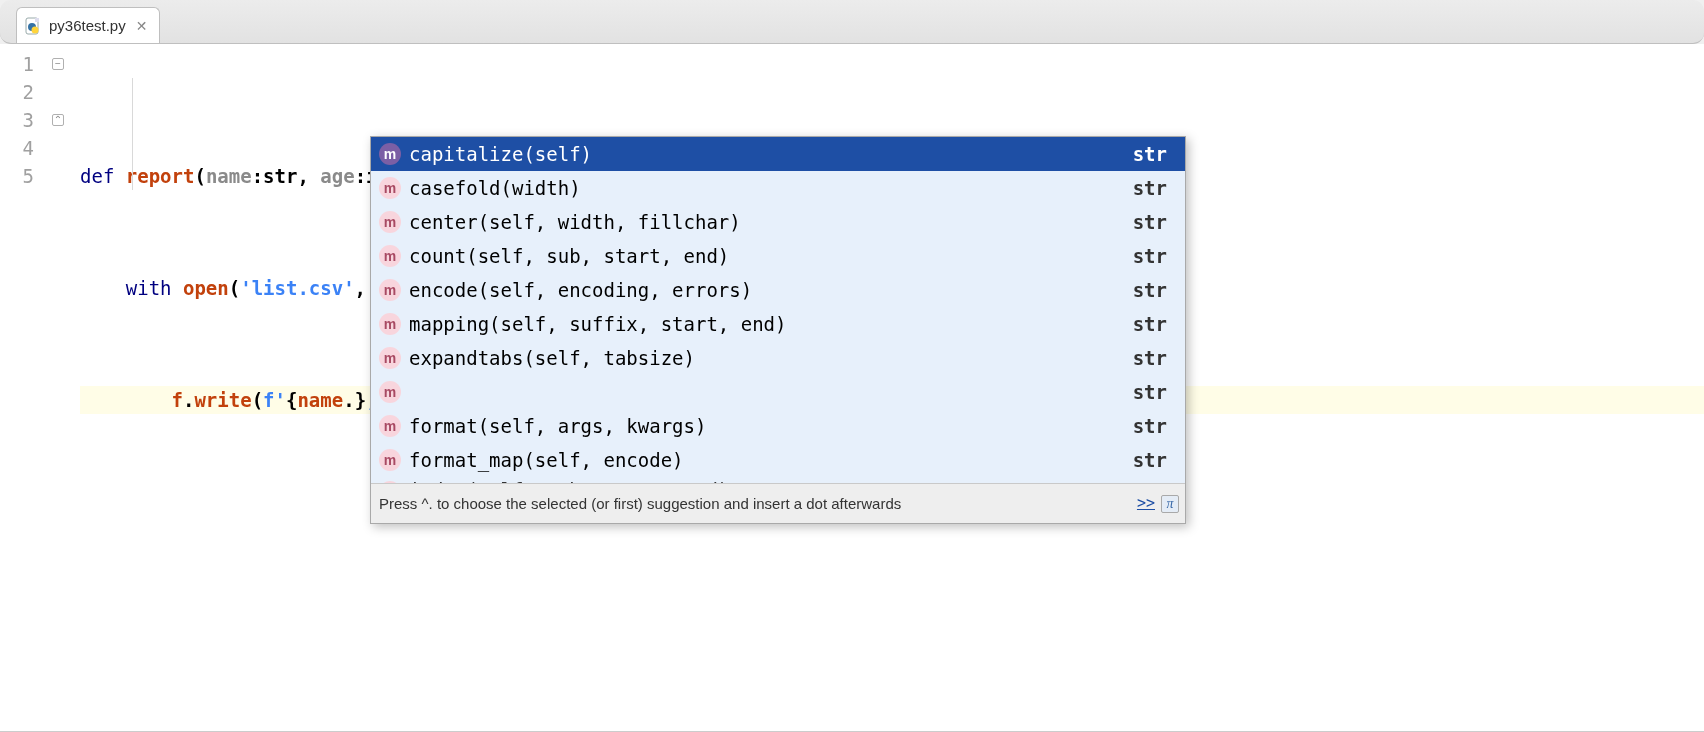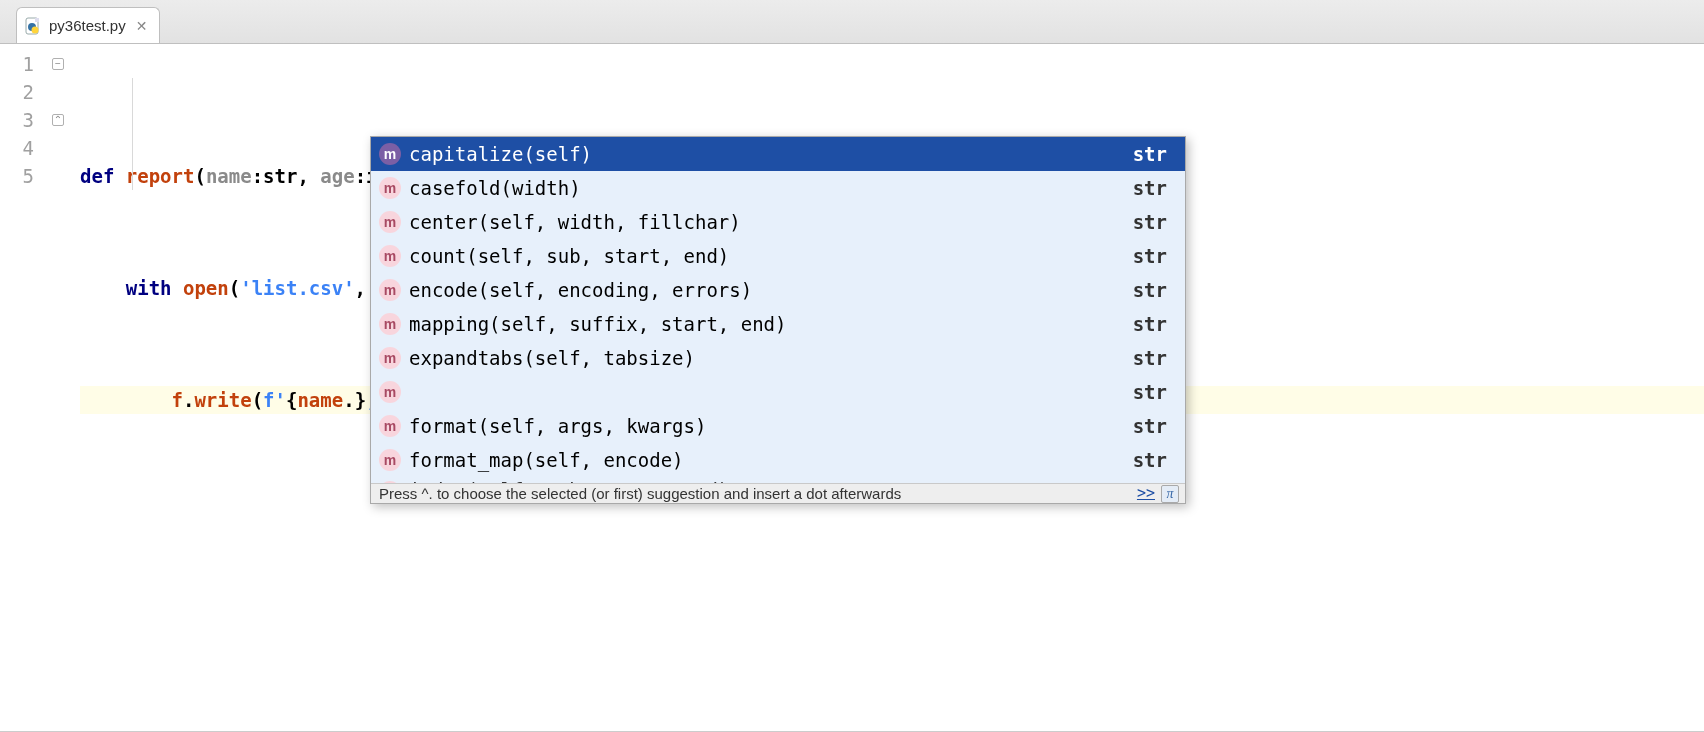--- a/index.html
+++ b/index.html
@@ -14,20 +14,21 @@
   }
 
   
   .tab-bar {
     height: 44px;
     background: linear-gradient(#ececec,#e2e2e2);
     border-bottom: 1px solid #bfbfbf;
     display:flex;
     align-items:flex-end;
     padding-left: 16px;
+    border-radius: 11px;
   }
   .tab {
     display:flex;
     align-items:center;
     gap:6px;
     background:#fff;
     border:1px solid #bfbfbf;
     border-bottom:none;
     border-top-left-radius:6px;
     border-top-right-radius:6px;
@@ -80,21 +81,21 @@
   .code-lines {
     flex:1;
     padding:6px 0 6px 8px;
     white-space:pre;
     font-family:"Menlo","Consolas",monospace;
     font-weight:600;
     position:relative;
   }
   .code-line { height:28px; }
   .code-line.active { background:#fffde7; }
-  .kw { color:#000080; font-weight:700; }
+  .kw { color:#000080; font-weight:400; }
   .fn { color:#c2410c; }
   .prm { color:#8a8a8a; }
   .cls { color:#000; }
   .str { color:#3b82f6; font-weight:700; }
   .num { color:#0000cc; }
   .punct{ color:#000; }
 
   
   .completion {
     position:absolute;
@@ -145,21 +146,21 @@
   .comp-footer{
     border-top:1px solid #c9c9c9;
     background:#eee;
     font-family:-apple-system,Helvetica,Arial,sans-serif;
     font-size:15px;
     color:#333;
     padding:4px 6px 4px 8px;
     display:flex;
     align-items:center;
     justify-content:space-between;
-    height:20px;
+    height:40px;
   }
   .comp-footer .right{
     display:flex;align-items:center;gap:6px;
   }
   .comp-footer a{color:#1e4fa5;text-decoration:underline;font-family:monospace;font-size:15px;}
   .pi-icon{
     width:18px;height:18px;display:inline-flex;align-items:center;justify-content:center;
     background:#e4ecf6;border:1px solid #a9a9a9;border-radius:2px;
     font-family:"Times New Roman",serif;font-style:italic;font-size:14px;color:#3b6aa8;
   }

